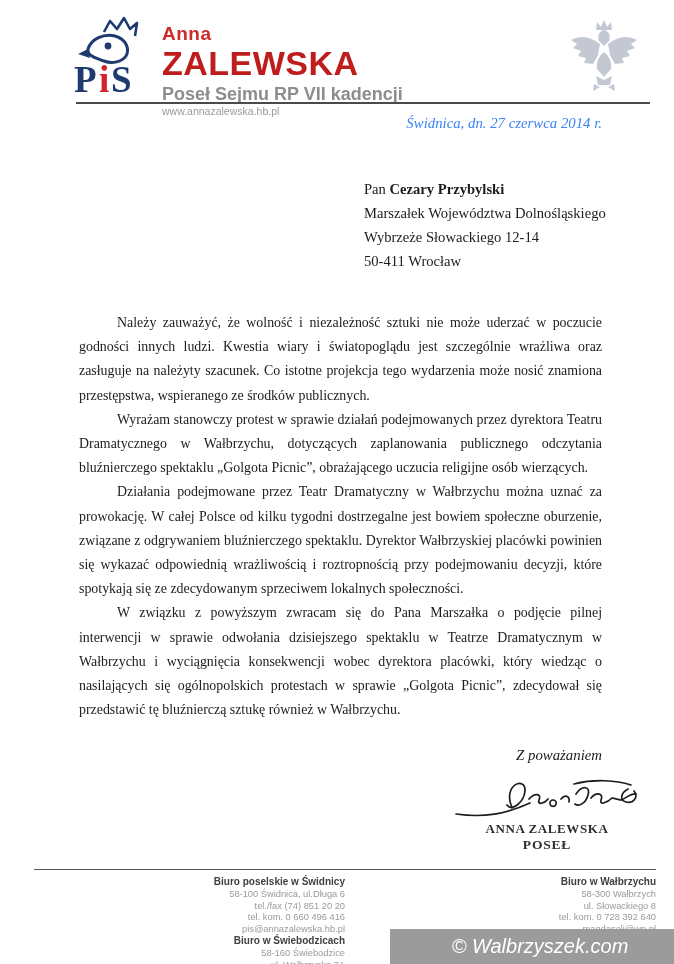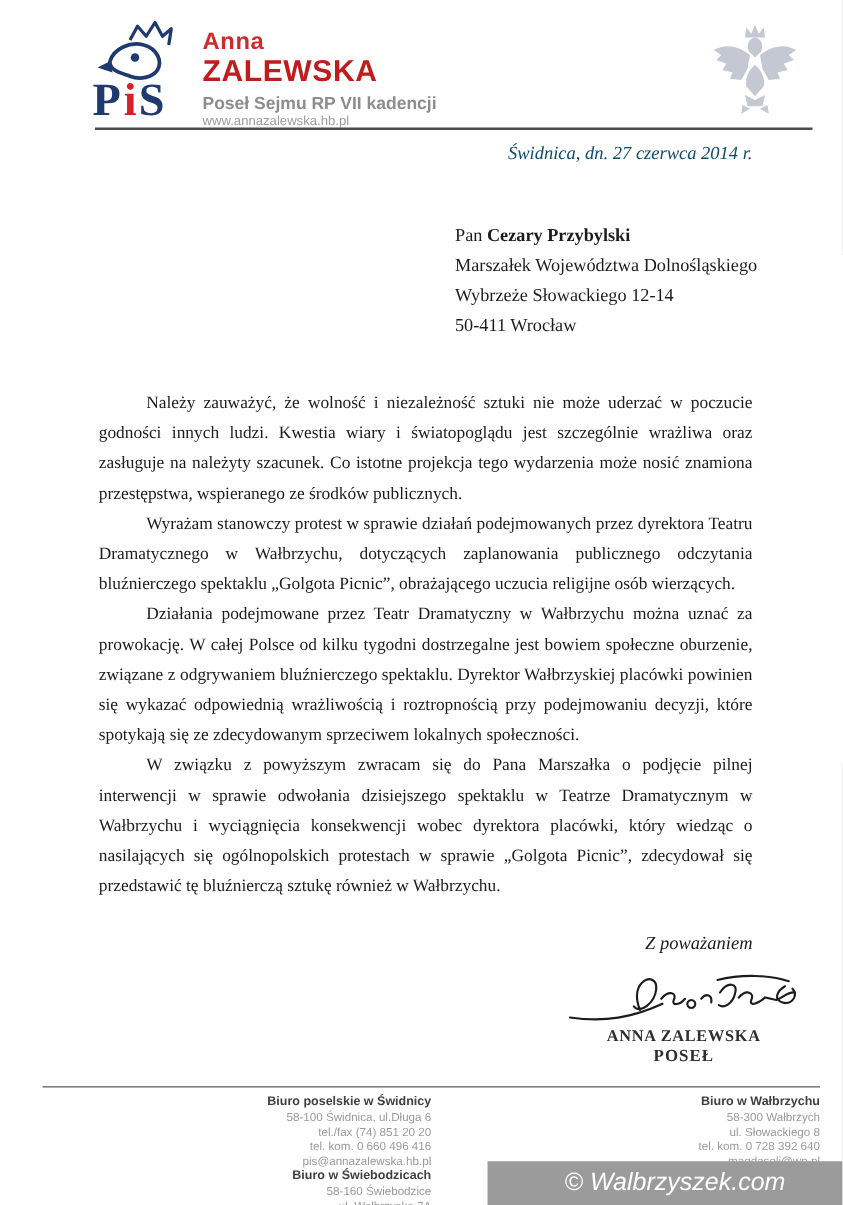--- a/index.html
+++ b/index.html
@@ -9,29 +9,29 @@
     background:#ffffff;
     margin:0 auto;
     overflow:hidden;
     font-family:"Liberation Serif", serif;
     color:#1c1c1c;
   }
   
   .logo-mark{position:absolute;left:74px;top:16px;width:84px;height:84px;}
   .logo-text{position:absolute;left:162px;top:24px;font-family:"Liberation Sans",sans-serif;line-height:1;}
   .logo-first{font-size:19px;font-weight:600;color:#cf2b2b;letter-spacing:.5px;}
-  .logo-last{font-size:24px;font-weight:700;color:#bf1d1d;letter-spacing:.5px;margin-top:3px;}
-  .logo-role{font-size:14px;font-weight:700;color:#8d8d8d;margin-top:5px;}
+  .logo-last{font-size:34px;font-weight:700;color:#bf1d1d;letter-spacing:.5px;margin-top:3px;}
+  .logo-role{font-size:18px;font-weight:700;color:#8d8d8d;margin-top:5px;}
   .logo-site{font-size:10.5px;color:#9b9b9b;margin-top:3px;}
   .emblem{position:absolute;left:566px;top:14px;width:76px;height:86px;}
   .header-rule{position:absolute;left:76px;top:102px;width:574px;height:2px;background:#4a4a4a;}
   
   .date-line{
     position:absolute;top:115px;right:72px;
-    font-style:italic;font-size:14.8px;color:#0c4a6e;
+    font-style:italic;font-size:14.8px;color:#3b82f6;
   }
   .recipient{position:absolute;left:364px;top:177px;font-size:14.6px;line-height:24px;}
   .recipient .b{font-weight:700;}
   .letter-body{
     position:absolute;left:79px;top:311px;width:523px;
     font-size:13.9px;line-height:24.2px;text-align:justify;
   }
   .letter-body p{margin:0;text-indent:38px;}
   .valediction{
     position:absolute;left:79px;top:747px;width:523px;

